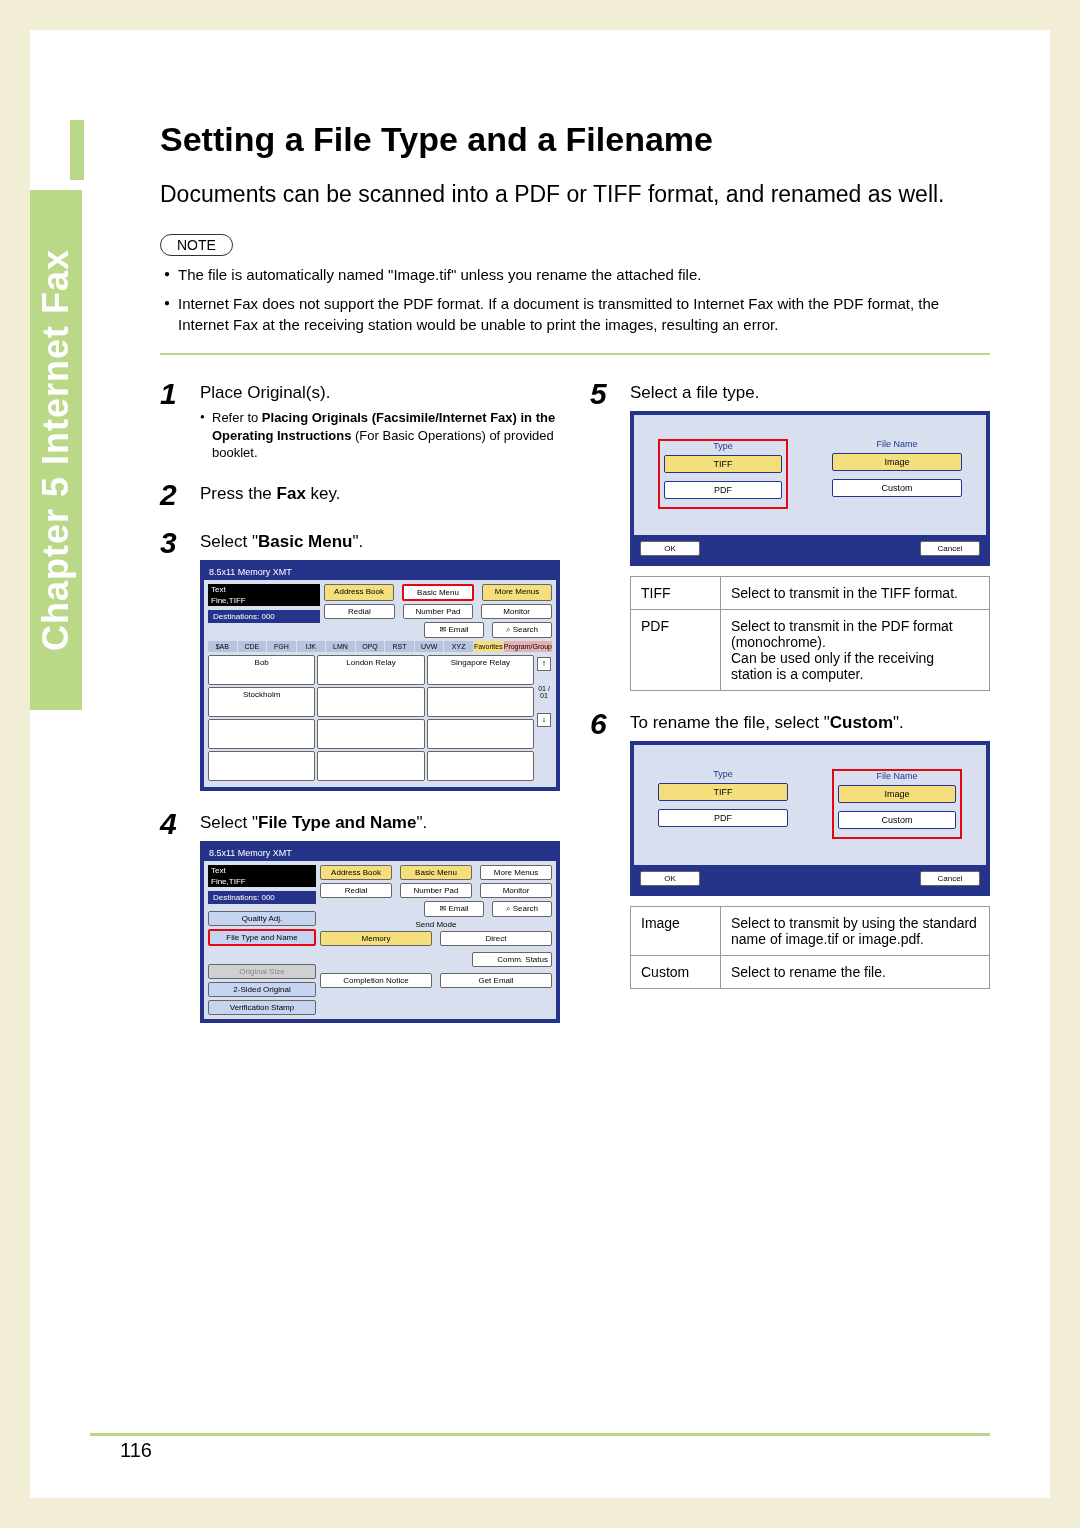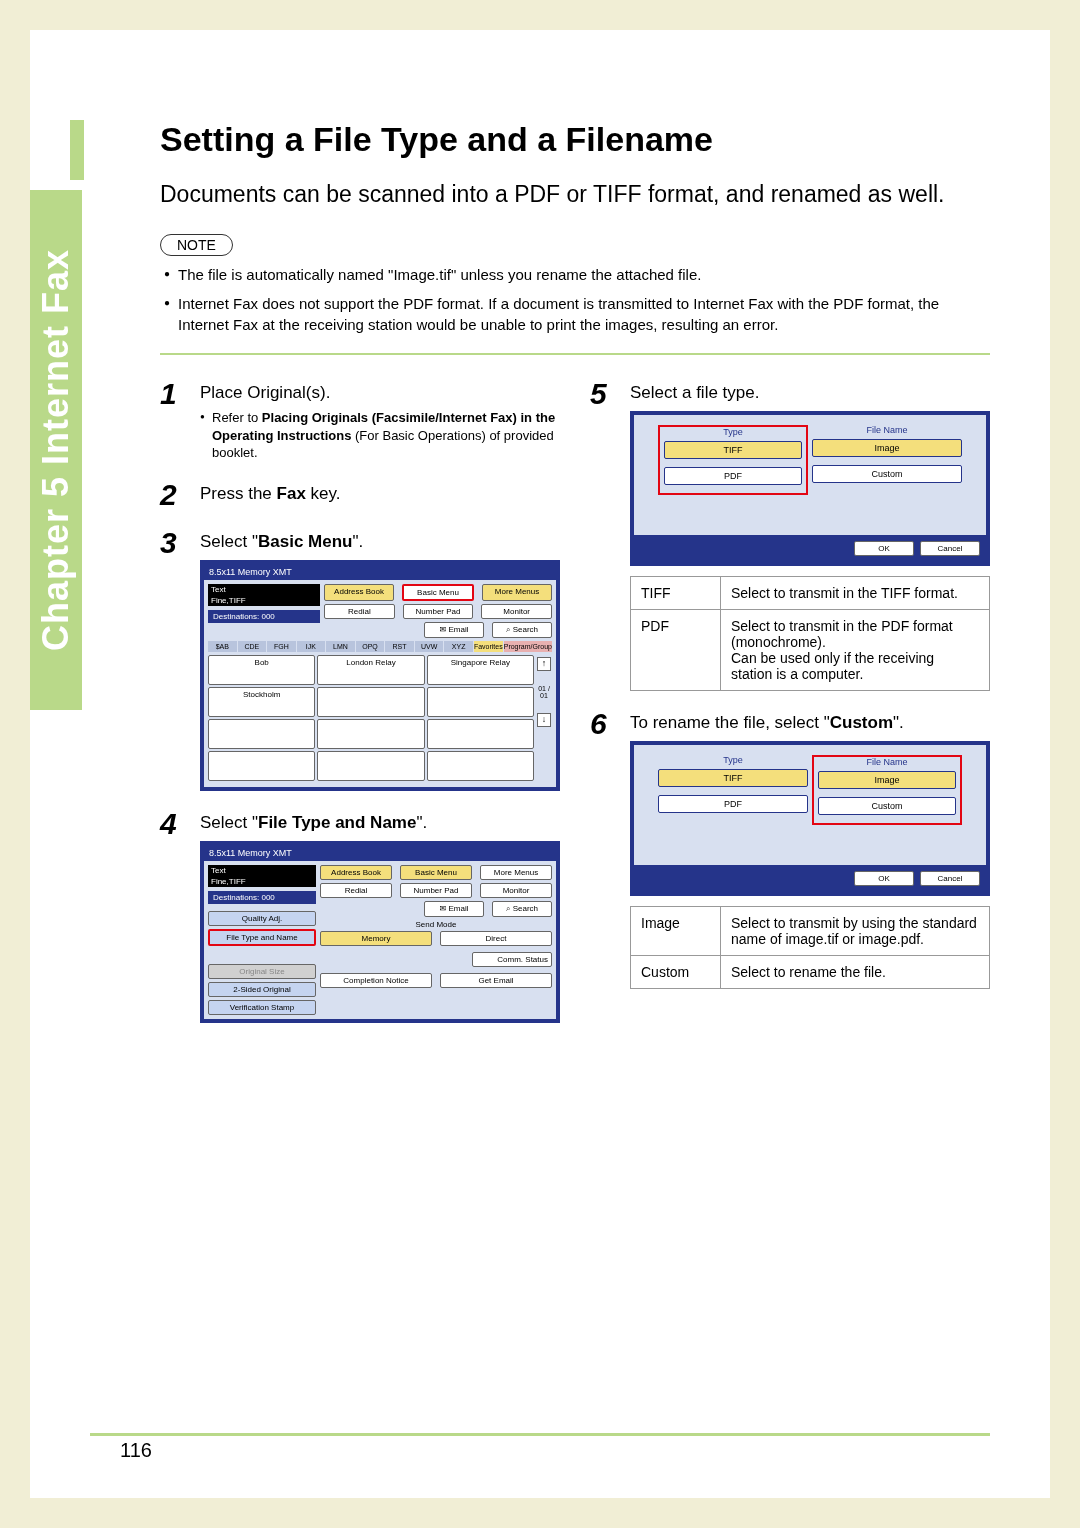--- a/index.html
+++ b/index.html
@@ -35,23 +35,23 @@
   .sbtn.grey { background: #d0d0d0; }
   .dest-bar { background: #25348a; color: #fff; padding: 2px 5px; font-size: 8px; margin-bottom: 3px; display: inline-block; }
   .alpha-tabs { display: flex; gap: 1px; margin-bottom: 3px; }
   .alpha-tabs div { flex: 1; background: #b8c4dd; text-align: center; font-size: 7px; padding: 2px 0; }
   .contact-row { display: flex; gap: 2px; margin-bottom: 2px; }
   .contact-row .sbtn { height: 30px; }
   .red-box { border: 2px solid #e30613; }
   .scroll-col { width: 16px; display: flex; flex-direction: column; gap: 14px; align-items: center; padding-top: 2px; }
   .scroll-col .arr { border: 1px solid #666; width: 14px; height: 14px; text-align: center; font-size: 9px; background: #fff; }
   .left-settings { width: 108px; }
-  .ok-cancel { display: flex; gap: 6px; justify-content: flex-end; padding: 6px; }
+  .ok-cancel { display: flex; gap: 6px; justify-content: space-between; padding: 6px; }
   .ok-cancel .sbtn { flex: 0 0 60px; }
-  .type-screen .sect { position: absolute; top: 10px; width: 150px; }
+  .type-screen .sect { position: absolute; top: 24px; width: 130px; }
   .type-screen .sect.left { left: 24px; }
   .type-screen .sect.right { right: 24px; }
   .type-screen .label-top { text-align: center; font-size: 9px; color: #25348a; margin-bottom: 4px; }
   .type-screen .optbtn { border: 1px solid #25348a; padding: 3px 0; text-align: center; font-size: 9px; margin-bottom: 8px; border-radius: 2px; background: #fff; }
   .type-screen .optbtn.sel { background: #f4df7c; }
   .desc-table { width: 100%; border-collapse: collapse; font-size: 14px; margin-top: 10px; }
   .desc-table td { border: 1px solid #999; padding: 8px 10px; vertical-align: top; }
   .desc-table td:first-child { width: 90px; }
   .page-num { position: absolute; bottom: 36px; left: 90px; font-size: 20px; }
   .page-num-rule { position: absolute; bottom: 62px; left: 60px; right: 60px; border-top: 3px solid #b9d989; }

